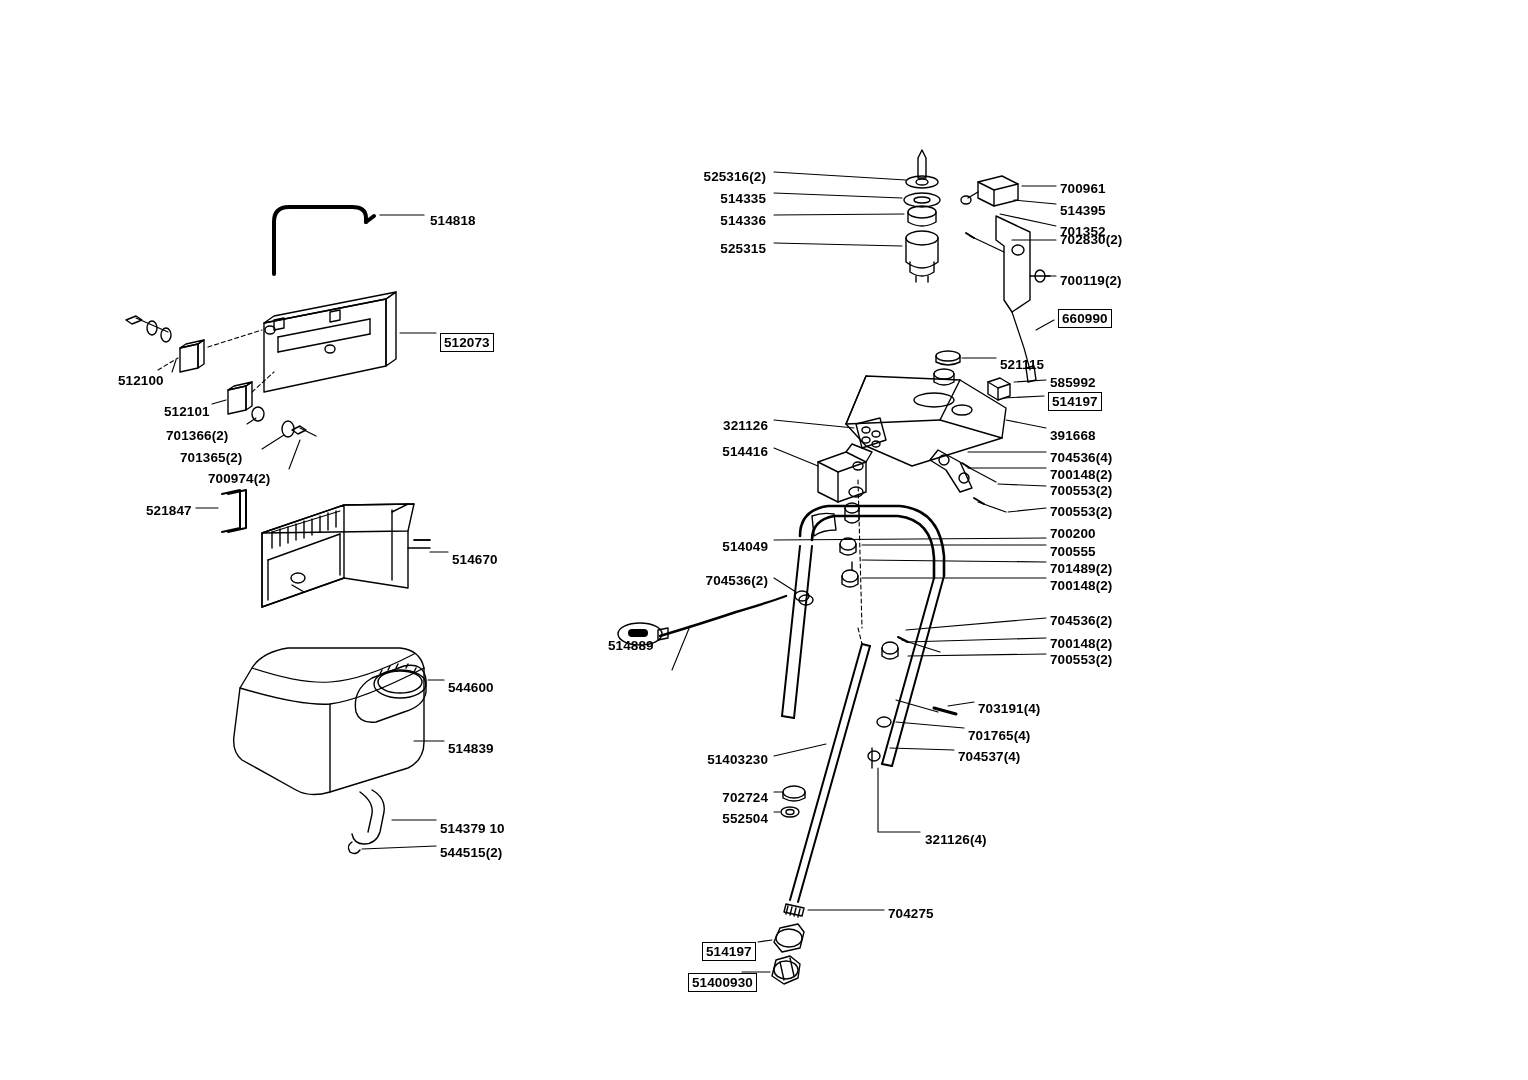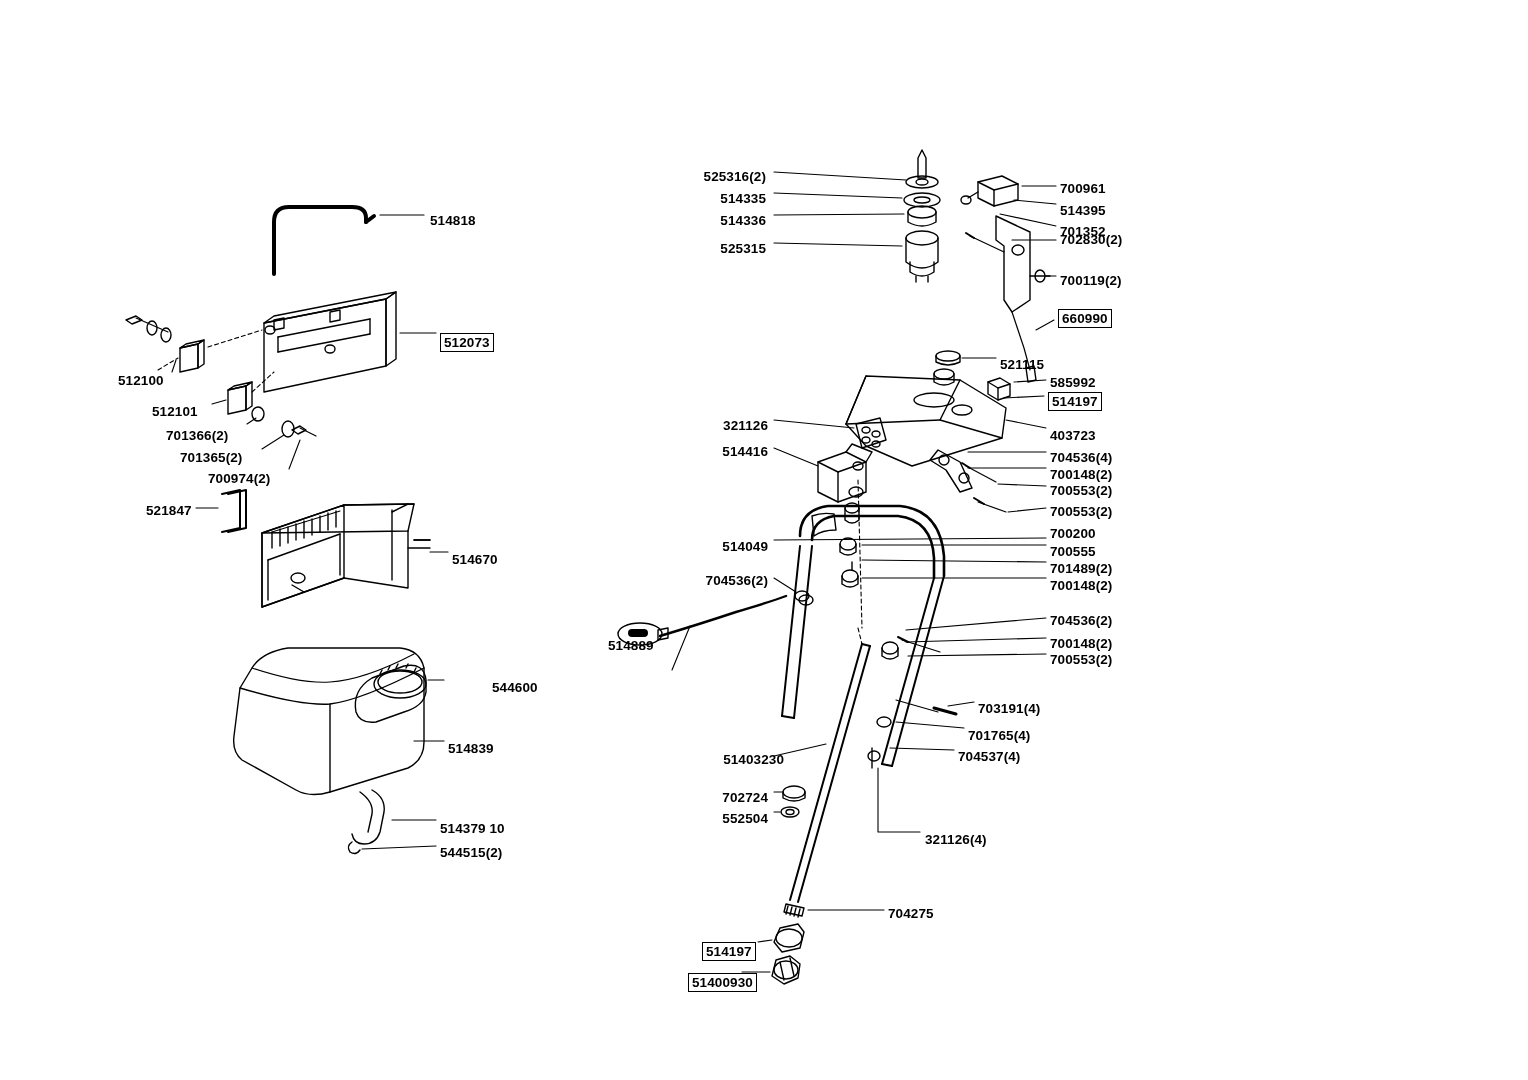--- a/index.html
+++ b/index.html
@@ -355,64 +355,64 @@
       <path d="M758 942 L772 940" stroke-width="1.1"></path>
       <path d="M742 972 L770 972" stroke-width="1.1"></path>
 
     </g>
   </svg>
 
   <div id="label-layer">
       <div class="lbl" style="left: 430px; top: 213px;">514818</div>
       <div class="lbl boxed" style="left: 440px; top: 333px;">512073</div>
       <div class="lbl" style="left: 118px; top: 373px;">512100</div>
-      <div class="lbl" style="left: 152px; top: 404px;">512101</div>
+      <div class="lbl" style="left: 164px; top: 404px;">512101</div>
       <div class="lbl" style="left: 166px; top: 428px;">701366(2)</div>
       <div class="lbl" style="left: 180px; top: 450px;">701365(2)</div>
       <div class="lbl" style="left: 208px; top: 471px;">700974(2)</div>
       <div class="lbl" style="left: 146px; top: 503px;">521847</div>
       <div class="lbl" style="left: 452px; top: 552px;">514670</div>
-      <div class="lbl" style="left: 448px; top: 680px; margin-left: 44px;">544600</div>
+      <div class="lbl" style="left: 448px; top: 680px;">544600</div>
       <div class="lbl" style="left: 448px; top: 741px;">514839</div>
       <div class="lbl" style="left: 440px; top: 821px;">514379 10</div>
       <div class="lbl" style="left: 440px; top: 845px;">544515(2)</div>
       <div class="lbl r" style="left: 766px; top: 169px;">525316(2)</div>
       <div class="lbl r" style="left: 766px; top: 191px;">514335</div>
       <div class="lbl r" style="left: 766px; top: 213px;">514336</div>
       <div class="lbl r" style="left: 766px; top: 241px;">525315</div>
       <div class="lbl" style="left: 1060px; top: 181px;">700961</div>
       <div class="lbl" style="left: 1060px; top: 203px;">514395</div>
       <div class="lbl" style="left: 1060px; top: 224px;">701352</div>
       <div class="lbl" style="left: 1060px; top: 232px;">702830(2)</div>
       <div class="lbl" style="left: 1060px; top: 273px;">700119(2)</div>
       <div class="lbl boxed" style="left: 1058px; top: 309px;">660990</div>
       <div class="lbl" style="left: 1000px; top: 357px;">521115</div>
       <div class="lbl" style="left: 1050px; top: 375px;">585992</div>
       <div class="lbl boxed" style="left: 1048px; top: 392px;">514197</div>
-      <div class="lbl" style="left: 1050px; top: 428px;">403723</div>
+      <div class="lbl" style="left: 1050px; top: 428px;">391668</div>
       <div class="lbl" style="left: 1050px; top: 450px;">704536(4)</div>
       <div class="lbl" style="left: 1050px; top: 467px;">700148(2)</div>
       <div class="lbl" style="left: 1050px; top: 483px;">700553(2)</div>
       <div class="lbl" style="left: 1050px; top: 504px;">700553(2)</div>
       <div class="lbl" style="left: 1050px; top: 526px;">700200</div>
       <div class="lbl" style="left: 1050px; top: 544px;">700555</div>
       <div class="lbl" style="left: 1050px; top: 561px;">701489(2)</div>
       <div class="lbl" style="left: 1050px; top: 578px;">700148(2)</div>
       <div class="lbl" style="left: 1050px; top: 613px;">704536(2)</div>
       <div class="lbl" style="left: 1050px; top: 636px;">700148(2)</div>
       <div class="lbl" style="left: 1050px; top: 652px;">700553(2)</div>
       <div class="lbl" style="left: 978px; top: 701px;">703191(4)</div>
       <div class="lbl" style="left: 968px; top: 728px;">701765(4)</div>
       <div class="lbl" style="left: 958px; top: 749px;">704537(4)</div>
       <div class="lbl r" style="left: 768px; top: 418px;">321126</div>
       <div class="lbl r" style="left: 768px; top: 444px;">514416</div>
       <div class="lbl r" style="left: 768px; top: 539px;">514049</div>
       <div class="lbl r" style="left: 768px; top: 573px;">704536(2)</div>
       <div class="lbl" style="left: 608px; top: 638px;">514889</div>
-      <div class="lbl r" style="left: 768px; top: 752px; margin-left: 16px;">51403230</div>
+      <div class="lbl r" style="left: 768px; top: 752px;">51403230</div>
       <div class="lbl r" style="left: 768px; top: 790px;">702724</div>
       <div class="lbl r" style="left: 768px; top: 811px;">552504</div>
       <div class="lbl" style="left: 925px; top: 832px;">321126(4)</div>
       <div class="lbl" style="left: 888px; top: 906px; text-align: right;">704275</div>
       <div class="lbl boxed" style="left: 702px; top: 942px;">514197</div>
       <div class="lbl boxed" style="left: 688px; top: 973px;">51400930</div>
     </div>
 
 </div>
 

